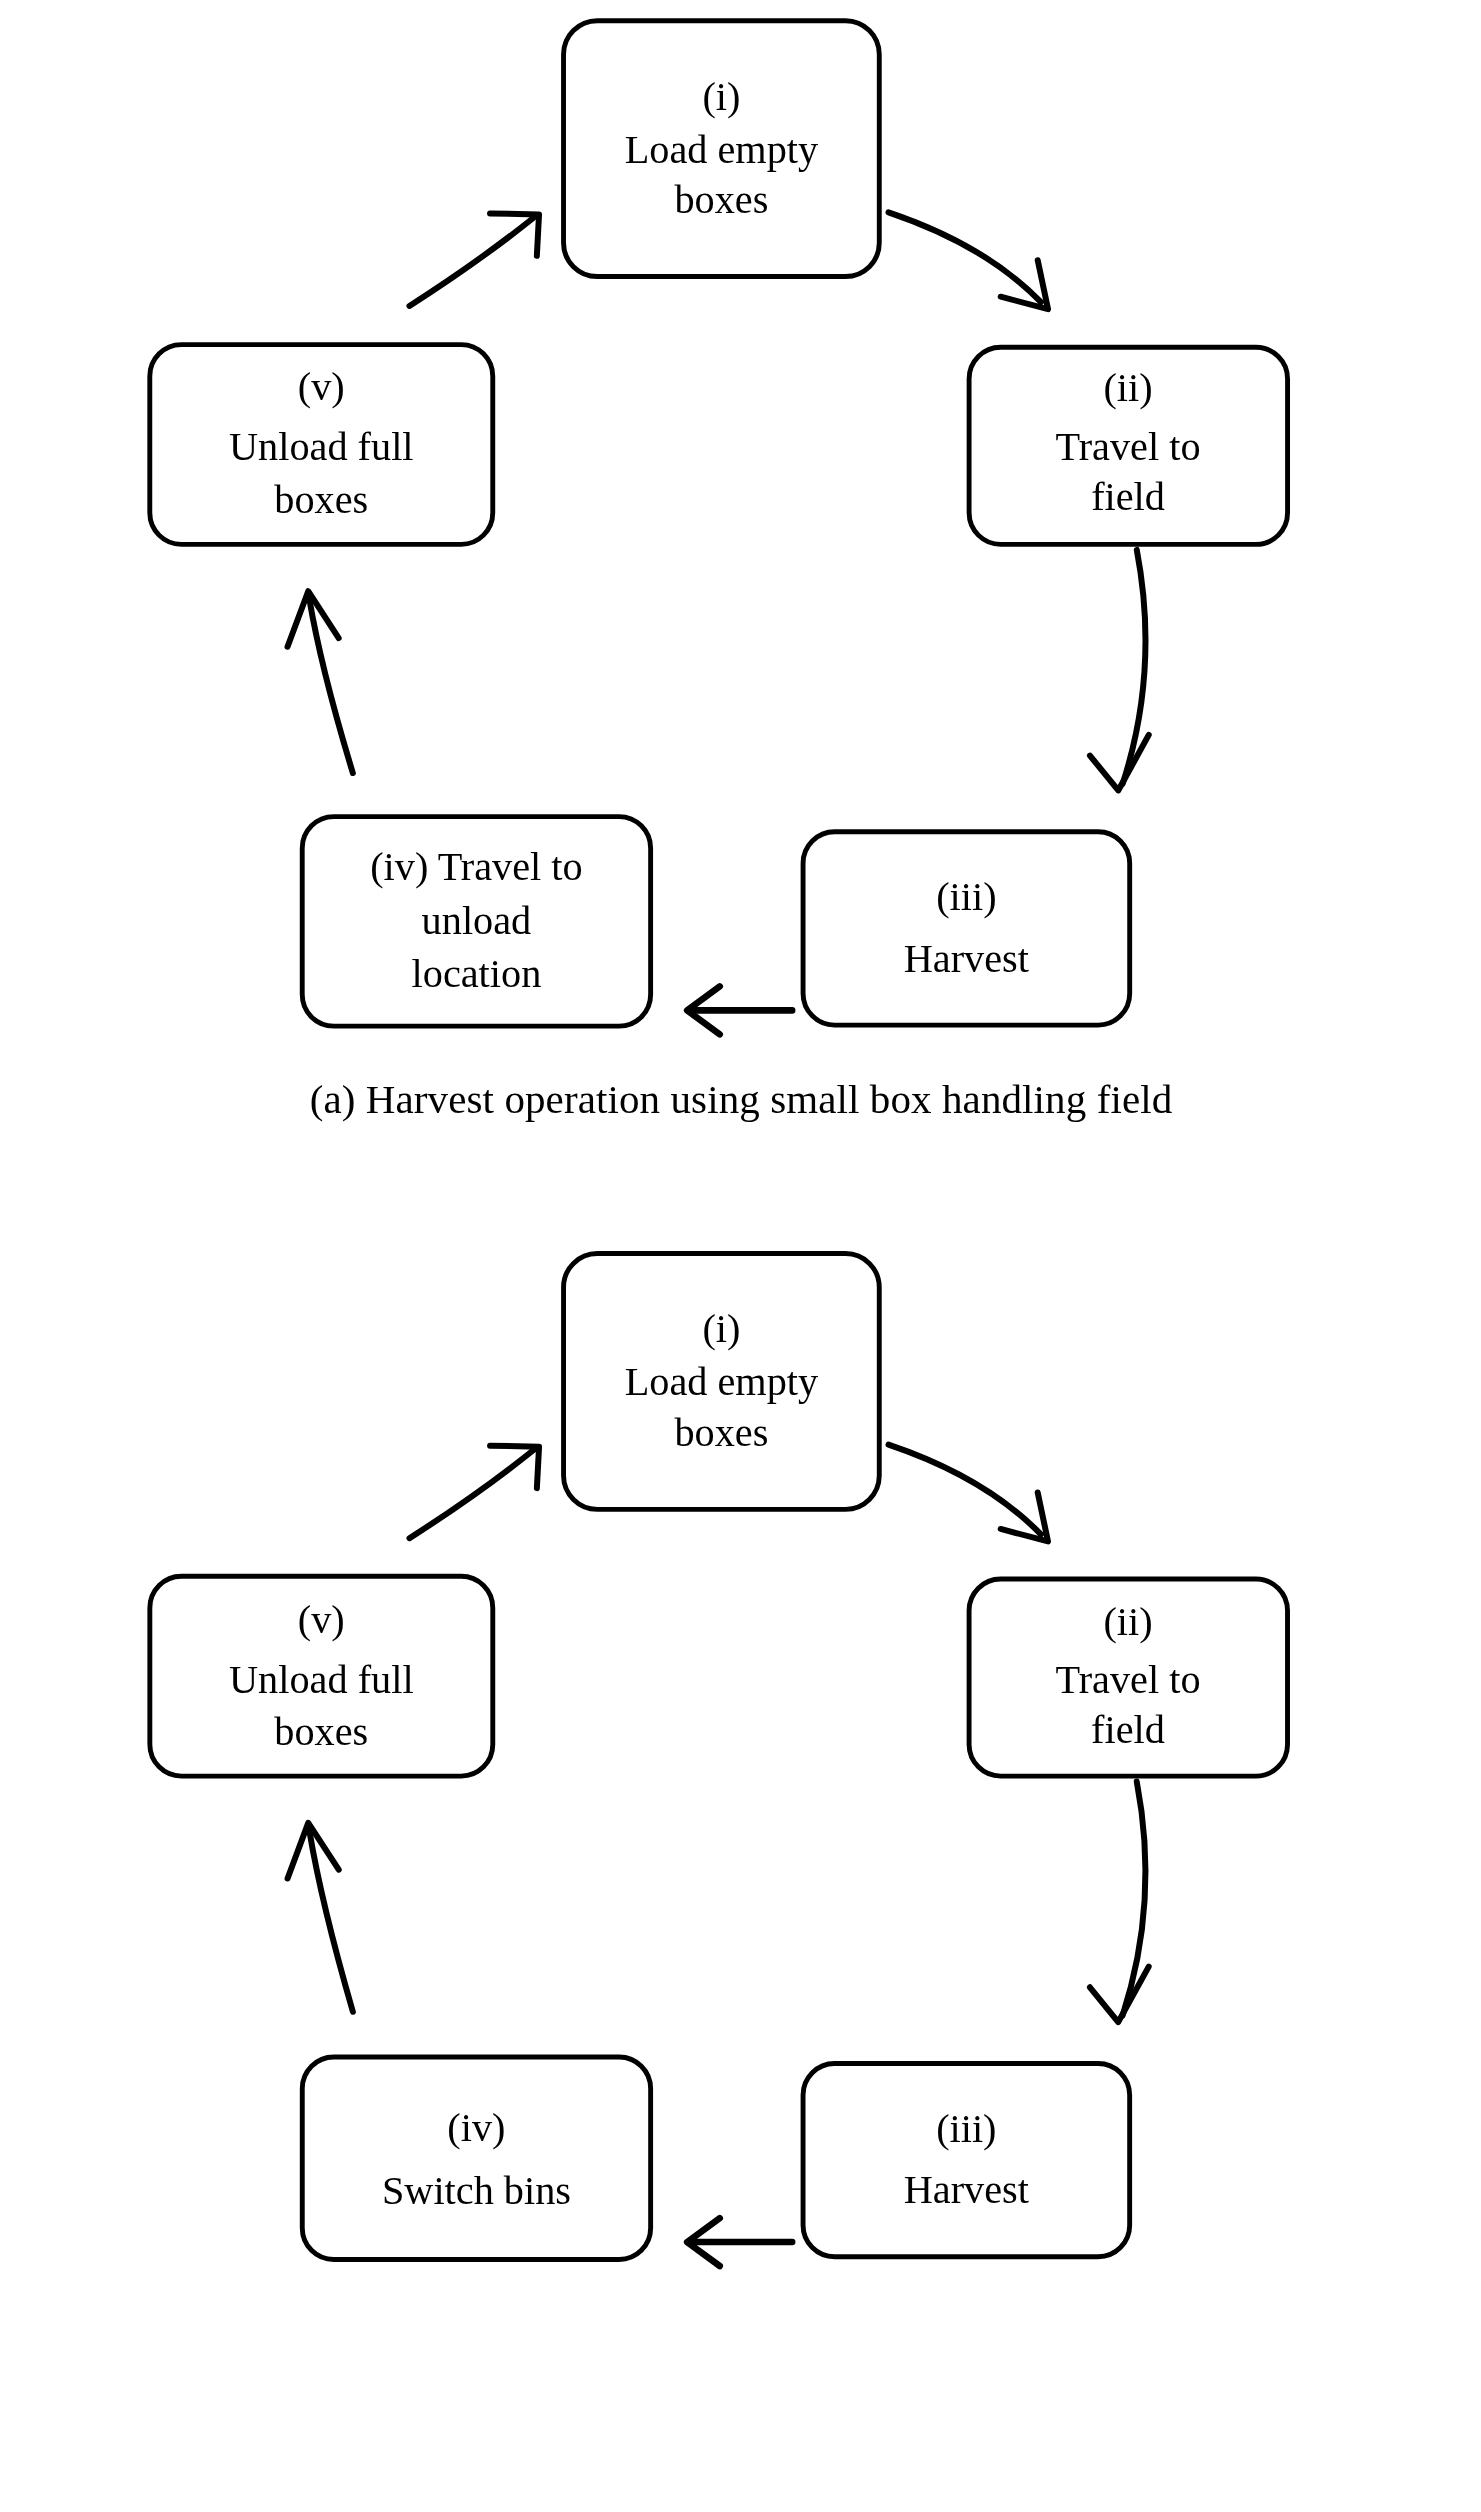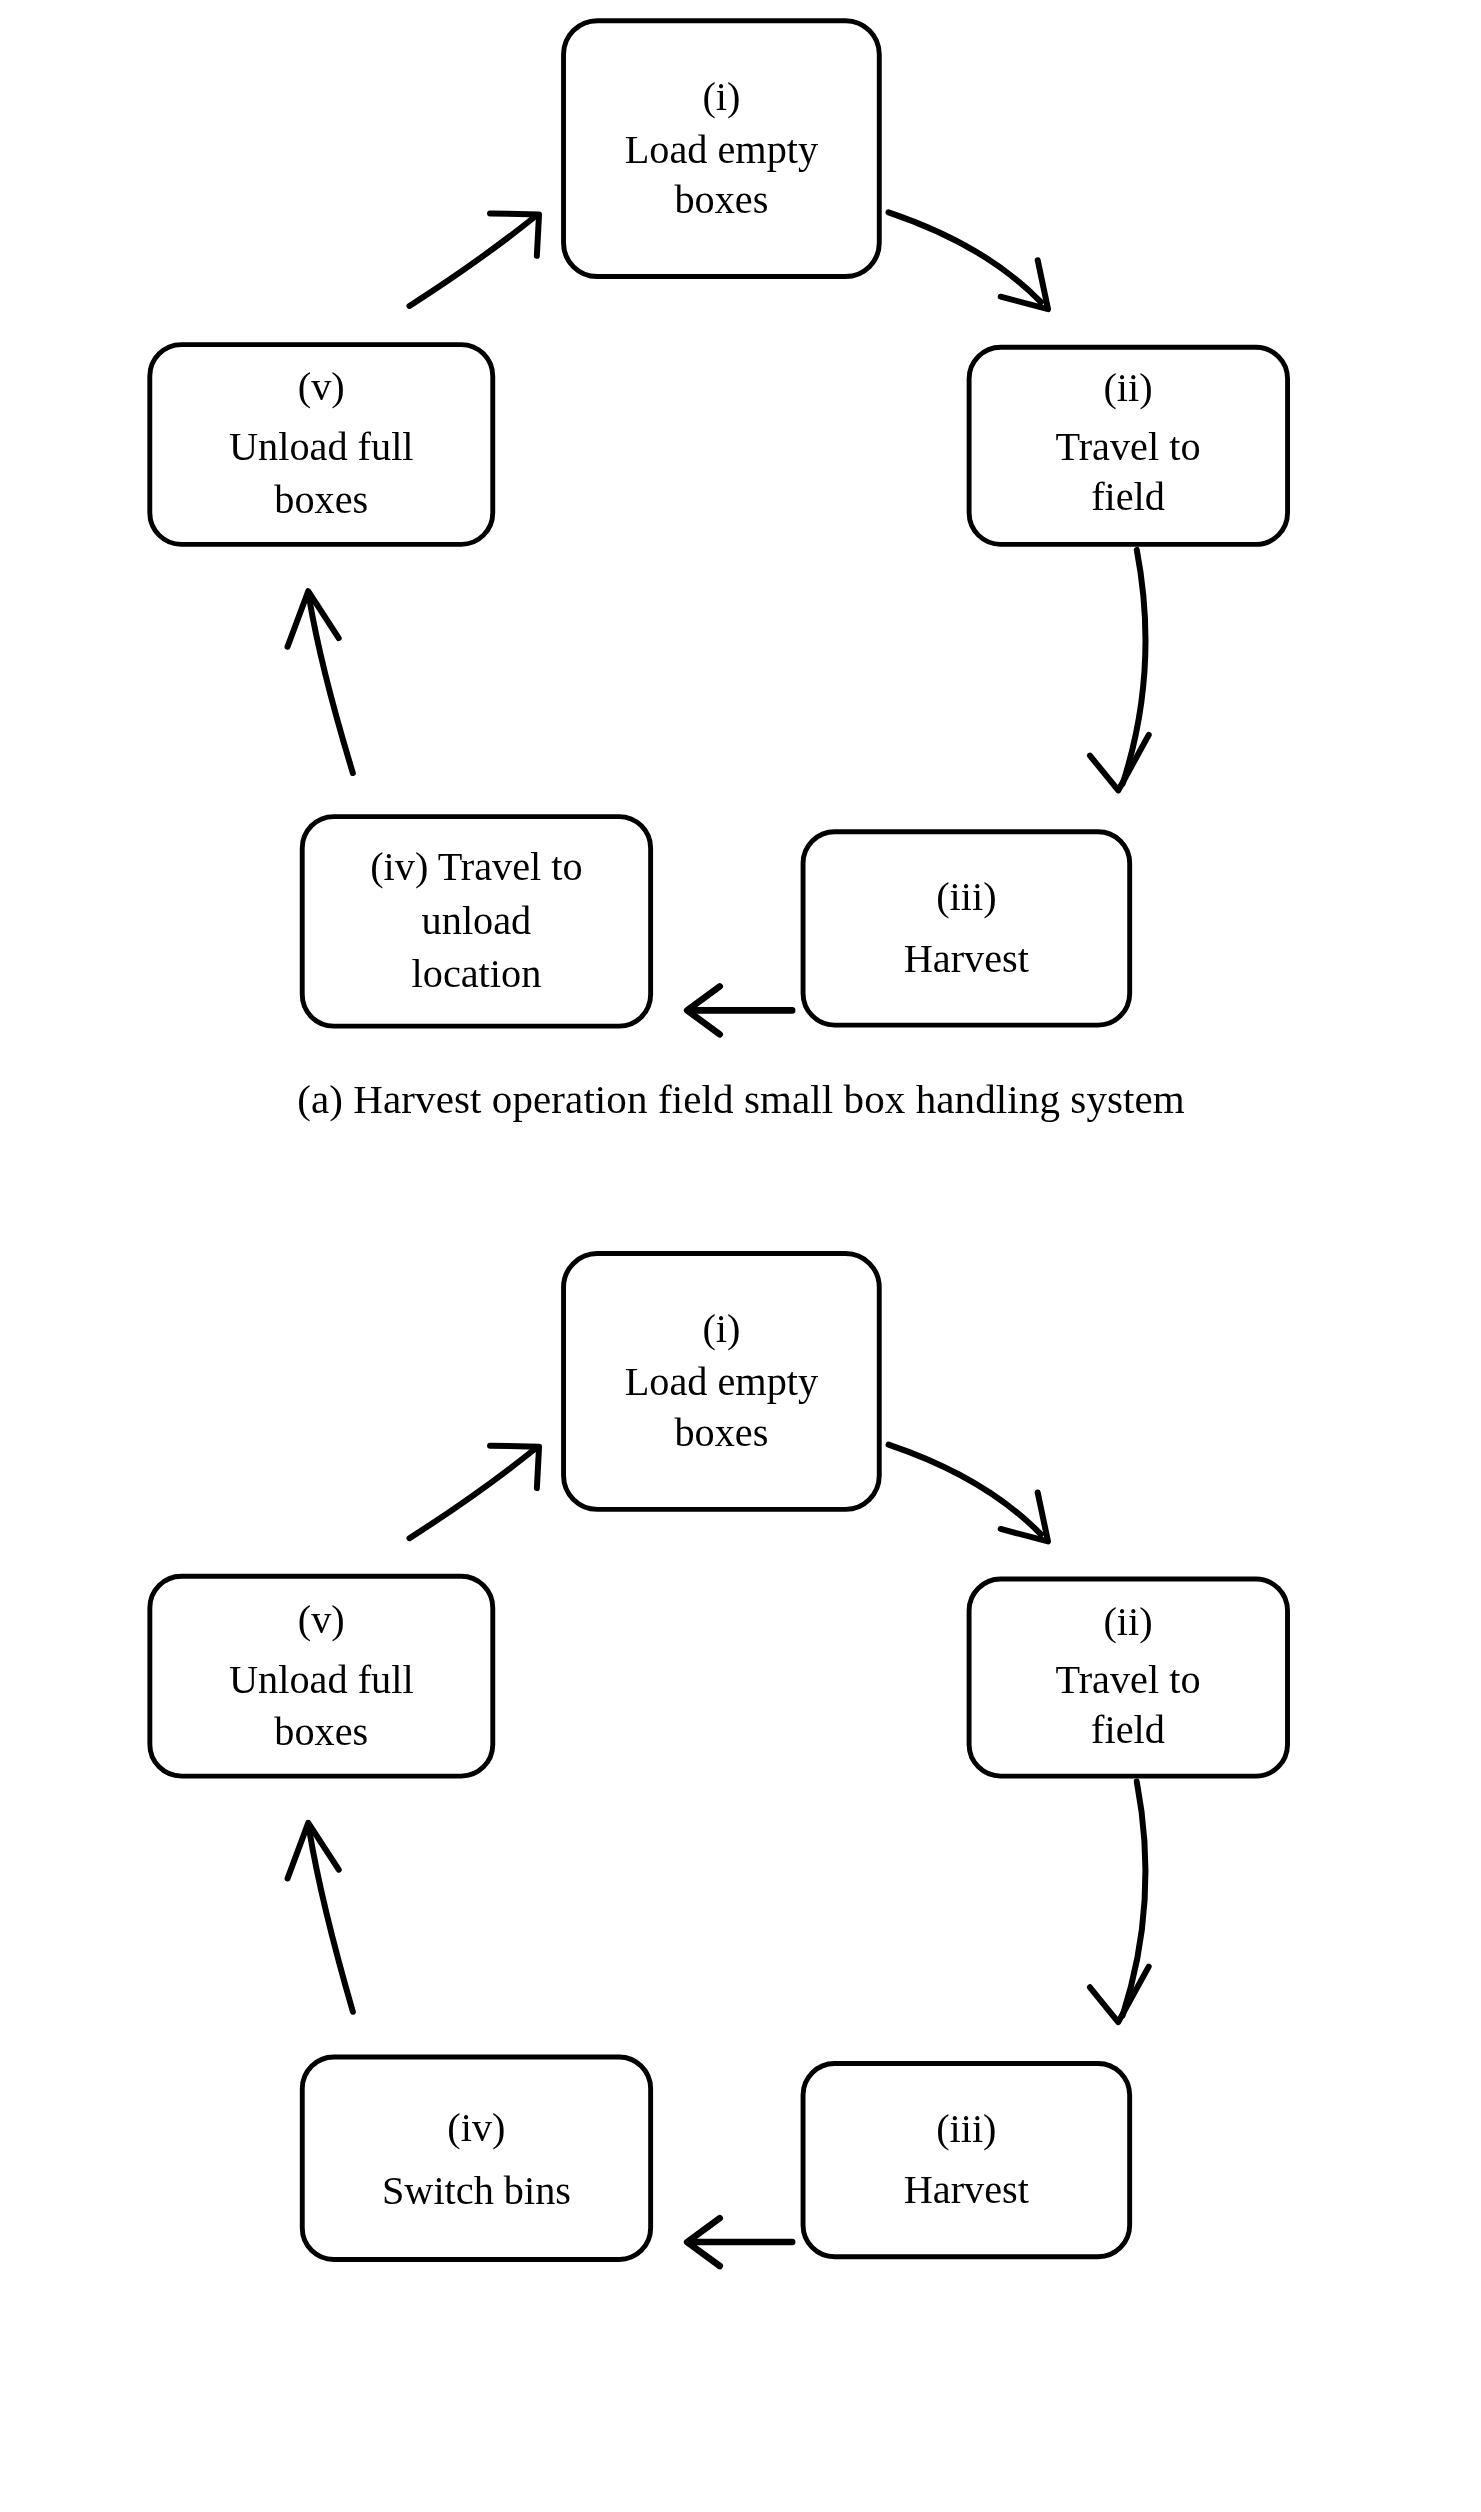--- a/index.html
+++ b/index.html
@@ -115,21 +115,21 @@
         <path d="M648,1420 Q590,1230 568,1100" fill="none" stroke="#000000" stroke-width="11" stroke-linecap="round"></path>
         <path d="M528,1188 L566,1086 L622,1172" fill="none" stroke="#000000" stroke-width="11" stroke-linecap="round" stroke-linejoin="round"></path>
       </g>
 
       <g>
         <path d="M752,562 Q880,480 980,400" fill="none" stroke="#000000" stroke-width="11" stroke-linecap="round"></path>
         <path d="M900,392 L990,394 L986,470" fill="none" stroke="#000000" stroke-width="11" stroke-linecap="round" stroke-linejoin="round"></path>
       </g>
     </svg>
 
-    <div class="caption" id="caption-a">(a)  Harvest operation field small box handling system</div>
+    <div class="caption" id="caption-a">(a)  Harvest operation using small box handling field</div>
   </div>
 
   <div class="figure" id="figure-b">
     <svg class="diagram-svg" viewBox="0 0 2722 2120" width="1482" height="1154" xmlns="http://www.w3.org/2000/svg">
 
       <g>
         <rect x="1035" y="102" width="580" height="470" rx="62" ry="62" fill="#ffffff" stroke="#000000" stroke-width="9"></rect>
         <text class="node-label" x="1325" y="248">(i)</text>
         <text class="node-label" x="1325" y="345">Load empty</text>
         <text class="node-label" x="1325" y="438">boxes</text>

